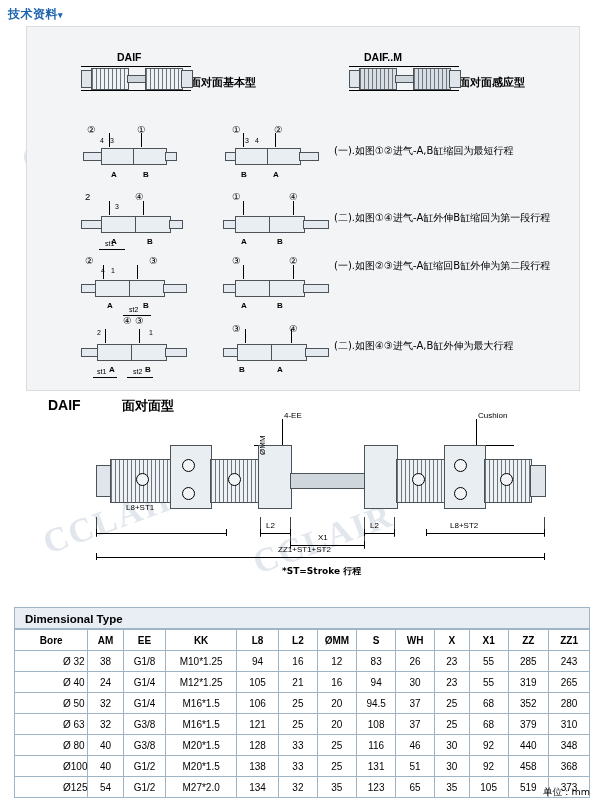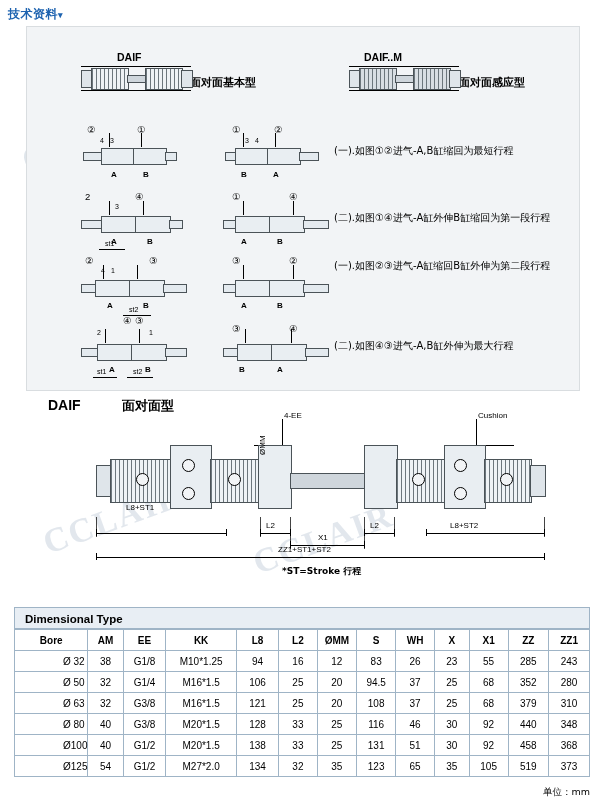--- a/index.html
+++ b/index.html
@@ -384,20 +384,35 @@
             <td>16</td>
             <td>12</td>
             <td>83</td>
             <td>26</td>
             <td>23</td>
             <td>55</td>
             <td>285</td>
             <td>243</td>
           </tr>
           <tr>
+            <td class="bore">Ø  40</td>
+            <td>24</td>
+            <td>G1/4</td>
+            <td>M12*1.25</td>
+            <td>105</td>
+            <td>21</td>
+            <td>16</td>
+            <td>94</td>
+            <td>30</td>
+            <td>23</td>
+            <td>55</td>
+            <td>319</td>
+            <td>265</td>
+          </tr>
+          <tr>
             <td class="bore">Ø  50</td>
             <td>32</td>
             <td>G1/4</td>
             <td>M16*1.5</td>
             <td>106</td>
             <td>25</td>
             <td>20</td>
             <td>94.5</td>
             <td>37</td>
             <td>25</td>

